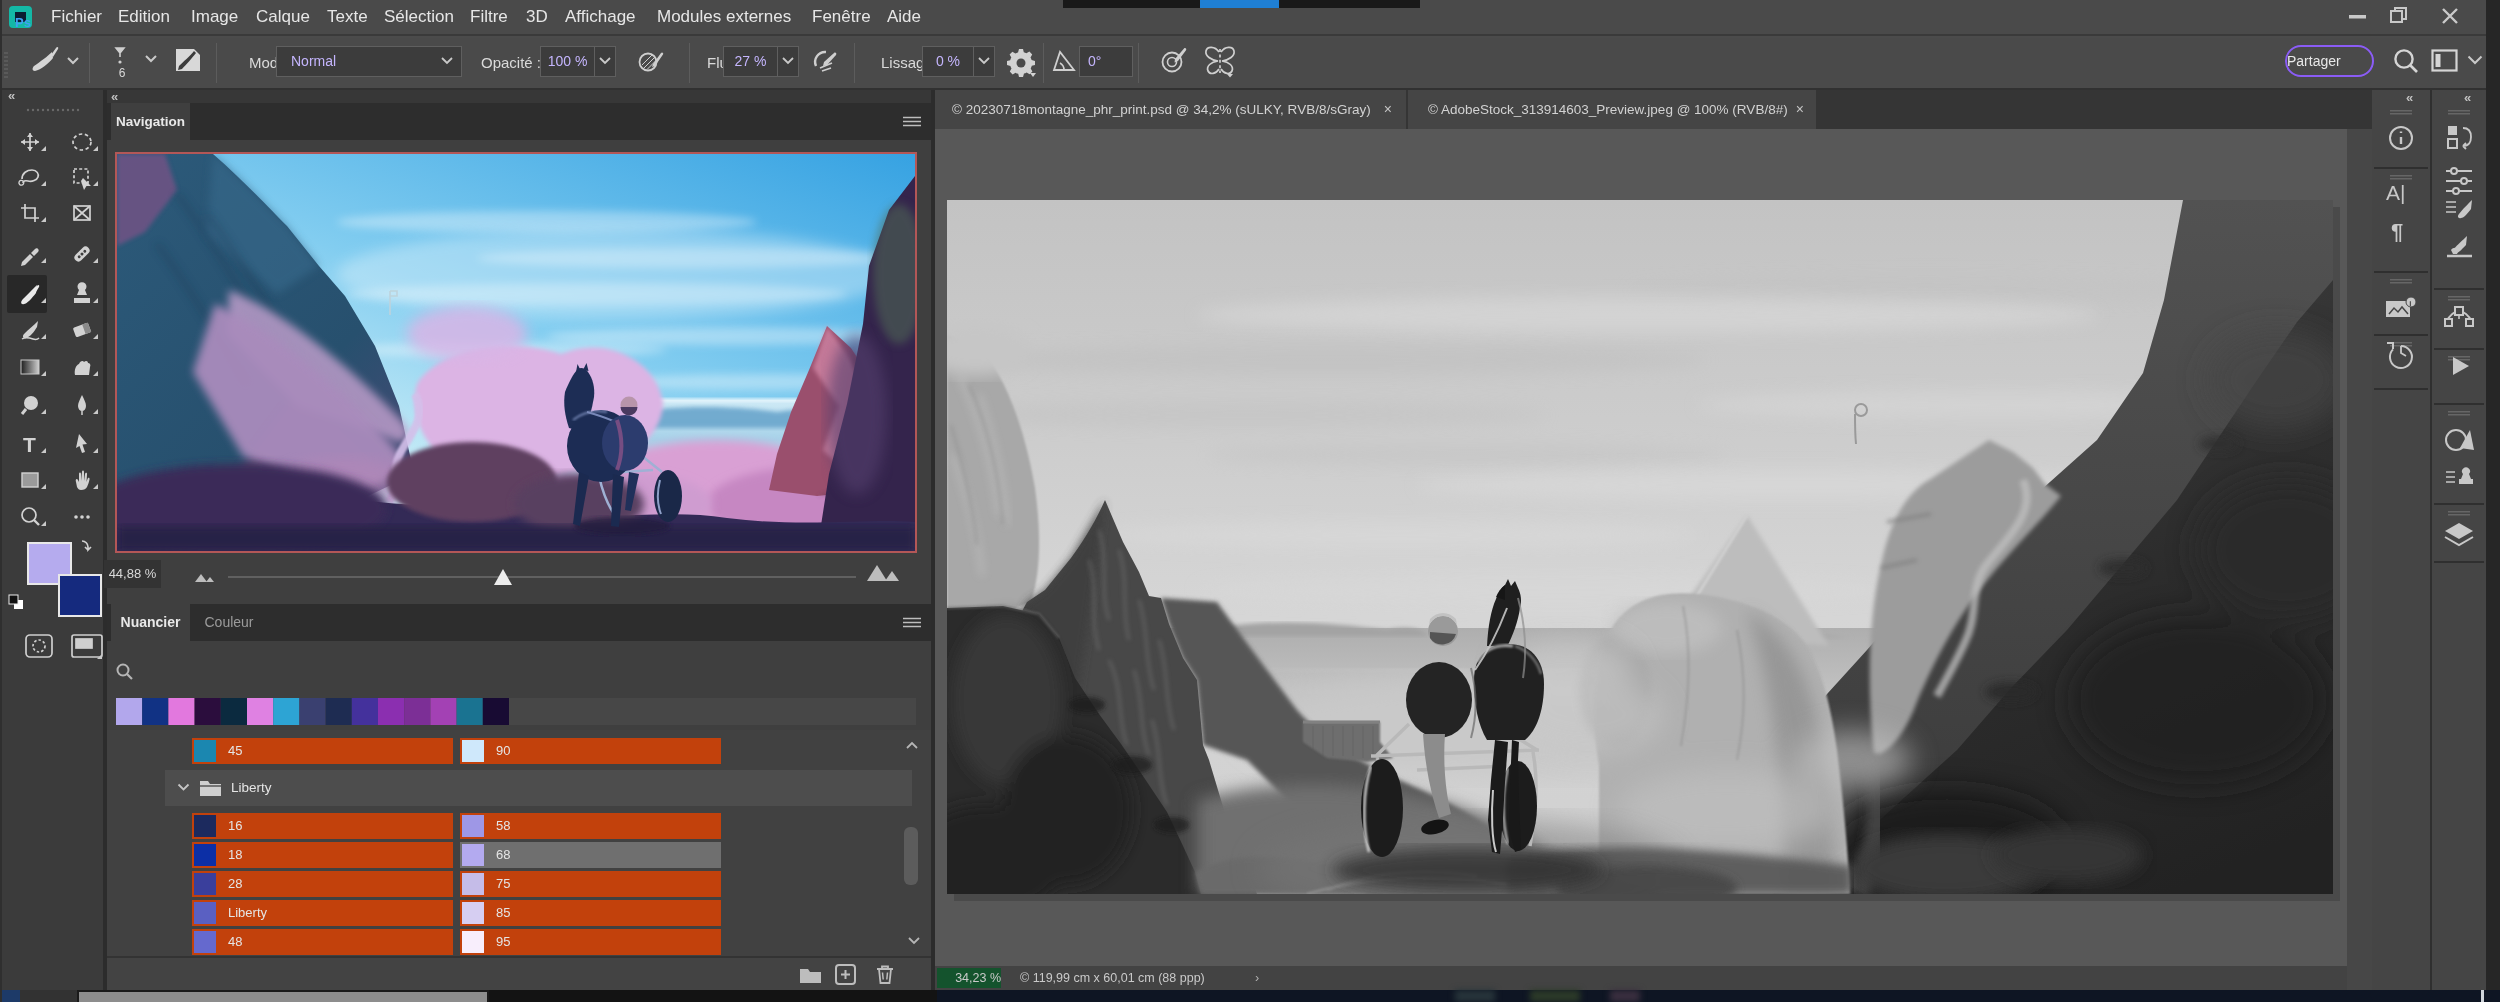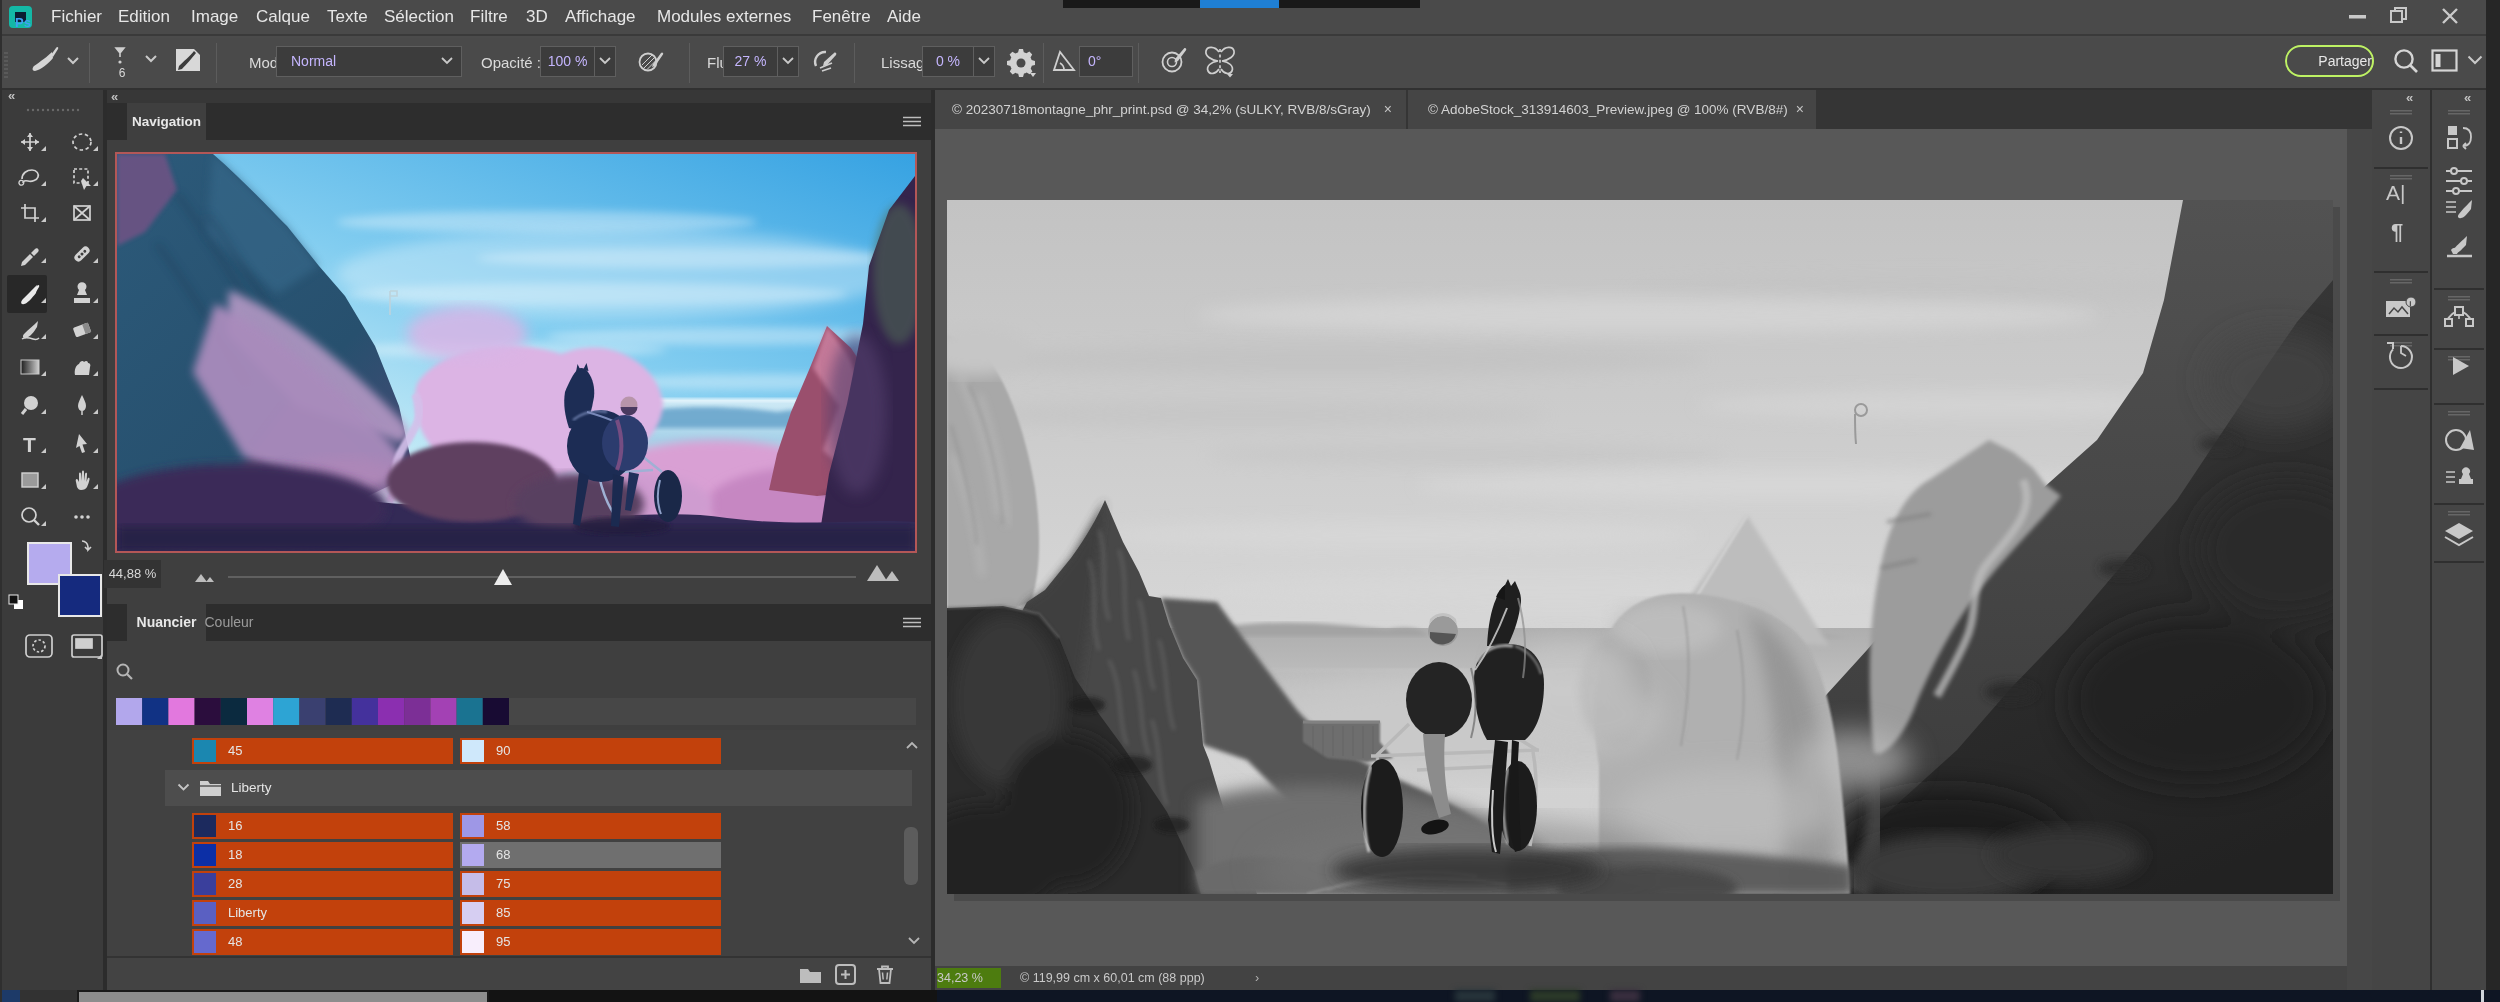--- a/index.html
+++ b/index.html
@@ -20,21 +20,21 @@
 
 #topline{position:absolute;left:0;top:88px;width:2500px;height:2px;background:#313131;}
 #ldiv{position:absolute;left:103px;top:90px;width:4px;height:900px;background:#2c2c2c;}
 #cdiv{position:absolute;left:931px;top:90px;width:4px;height:900px;background:#2c2c2c;}
 
 #toolbar{position:absolute;left:0;top:90px;width:103px;height:900px;background:#3b3b3b;border-left:2px solid #252525;}
 
 #lpanel{position:absolute;left:107px;top:90px;width:824px;height:900px;background:#3f3f3f;}
 .collstrip{height:13px;background:#373737;position:relative;}
 .tabbar{height:37px;background:#2d2d2d;position:relative;}
-.tab{position:absolute;top:0;height:37px;background:#3f3f3f;color:#e8e8e8;font-size:14px;font-weight:bold;text-align:center;line-height:37px;margin-left:16px;}
+.tab{position:absolute;top:0;height:37px;background:#3f3f3f;color:#e8e8e8;font-size:14px;font-weight:bold;text-align:center;line-height:37px;}
 .tabi{position:absolute;top:0;height:37px;color:#9b9b9b;font-size:14px;text-align:center;line-height:37px;}
 .chev2{color:#c0c0c0;font-size:13px;font-weight:bold;letter-spacing:-1px;}
 
 #canvasarea{position:absolute;left:935px;top:90px;width:1437px;height:900px;background:#585858;}
 #doctabs{position:absolute;left:0;top:0;width:1437px;height:39px;background:#353535;}
 .dtab{position:absolute;top:0;height:39px;background:#454545;color:#d2d2d2;font-size:13.5px;line-height:39px;white-space:nowrap;}
 #pasteboard{position:absolute;left:0;top:39px;width:1412px;height:837px;background:#585858;}
 #statusbar{position:absolute;left:0;top:876px;width:1412px;height:24px;background:#434343;color:#c9c9c9;font-size:12.5px;line-height:24px;}
 #rgap{position:absolute;left:1412px;top:39px;width:25px;height:861px;background:#474747;}
 
@@ -157,21 +157,21 @@
   <path d="M15 12 L24 1.5 c1.2 -1.4 3 .3 2 1.8 L18 14 l-3.5 1.5 Z" fill="#cfcfcf"></path>
  </svg>
  <svg class="icon" style="left:1203px;top:6px" width="34" height="34" viewBox="0 0 34 34">
   <g stroke="#cfcfcf" stroke-width="1.7" fill="none">
    <path d="M16 8 C12 2 4 2 3 7 C2 12 8 16 15 17 C8 18 3 22 5 27 C7 31 13 30 16 25"></path>
    <path d="M18 8 C22 2 30 2 31 7 C32 12 26 16 19 17 C26 18 31 22 29 27 C27 31 21 30 18 25"></path>
    <path d="M17 5 v24" stroke-dasharray="3 2.4"></path>
   </g>
   <path d="M24 30 l6 0 l-3 3.4 Z" fill="#cfcfcf"></path>
  </svg>
- <div style="position:absolute;left:2285px;top:7px;width:89px;height:32px;border:2px solid #bef264;border-radius:17px;color:#e8e8e8;font-size:14px;text-align:right;line-height:29px">Partager</div>
+ <div style="position:absolute;left:2285px;top:7px;width:89px;height:32px;border:2px solid #8b5cf6;border-radius:17px;color:#e8e8e8;font-size:14px;text-align:left;line-height:29px">Partager</div>
  <svg class="icon" style="left:2391px;top:8px" width="30" height="30" viewBox="0 0 30 30">
   <circle cx="13" cy="13" r="8.6" stroke="#d5d5d5" stroke-width="2.4" fill="none"></circle>
   <path d="M19.5 19.5 L26 26" stroke="#d5d5d5" stroke-width="2.6"></path>
  </svg>
  <svg class="icon" style="left:2431px;top:11px" width="28" height="24" viewBox="0 0 28 24">
   <rect x="1.5" y="1.5" width="24" height="20" stroke="#d5d5d5" stroke-width="2.2" fill="none"></rect>
   <rect x="4.5" y="5" width="5" height="13" fill="#d5d5d5"></rect>
  </svg>
  <svg class="icon" style="left:2467px;top:17px" width="16" height="11" viewBox="0 0 16 11">
         <path d="M1.5 1.5 l6.5 6.5 l6.5 -6.5" stroke="#c9c9c9" stroke-width="2" fill="none"></path>
@@ -739,21 +739,21 @@
    <path d="M483 438 a14.5 14.5 0 0 0 26 -4 l-26 -2 Z" fill="#555555"></path>
    <path d="M476 534 C478 566 484 594 492 618 L504 614 C498 590 496 560 498 534 Z" fill="#8c8c8c"></path>
    <ellipse cx="488" cy="627" rx="14" ry="7" fill="#141414" transform="rotate(-12 488 627)"></ellipse>
    <path d="M908 214 C908 224 908 234 909 244" stroke="#9a9a9a" stroke-width="2" fill="none"></path>
    <circle cx="914" cy="210" r="6" stroke="#9a9a9a" stroke-width="2" fill="none"></circle>
   </svg>
   </div>
  </div>
  <div id="rgap"></div>
  <div id="statusbar">
-   <span style="position:absolute;left:2px;top:2px;width:64px;height:20px;background:#4d7c0f;line-height:20px;text-align:left">34,23 %</span>
+   <span style="position:absolute;left:2px;top:2px;width:64px;height:20px;background:#14532d;line-height:20px;text-align:right">34,23 %</span>
    <span style="position:absolute;left:85px;top:0">© 119,99 cm x 60,01 cm (88 ppp)</span>
    <span style="position:absolute;left:320px;top:0;color:#b5b5b5">›</span>
  </div>
 </div>
 <div id="rs-div"></div>
 <div id="rstrip1">
 <svg width="58" height="900" viewBox="0 0 58 900">
  <text x="34" y="12" fill="#c0c0c0" font-size="13" font-weight="bold" letter-spacing="-1">«</text>
  <g fill="#2f2f2f">
           <rect x="2" y="77" width="54" height="2"></rect>

